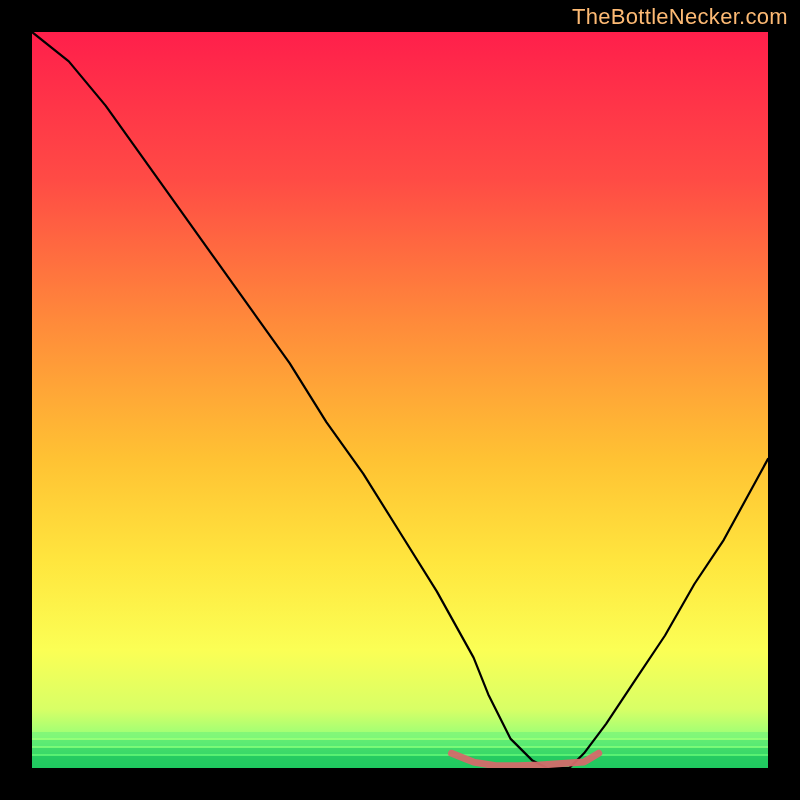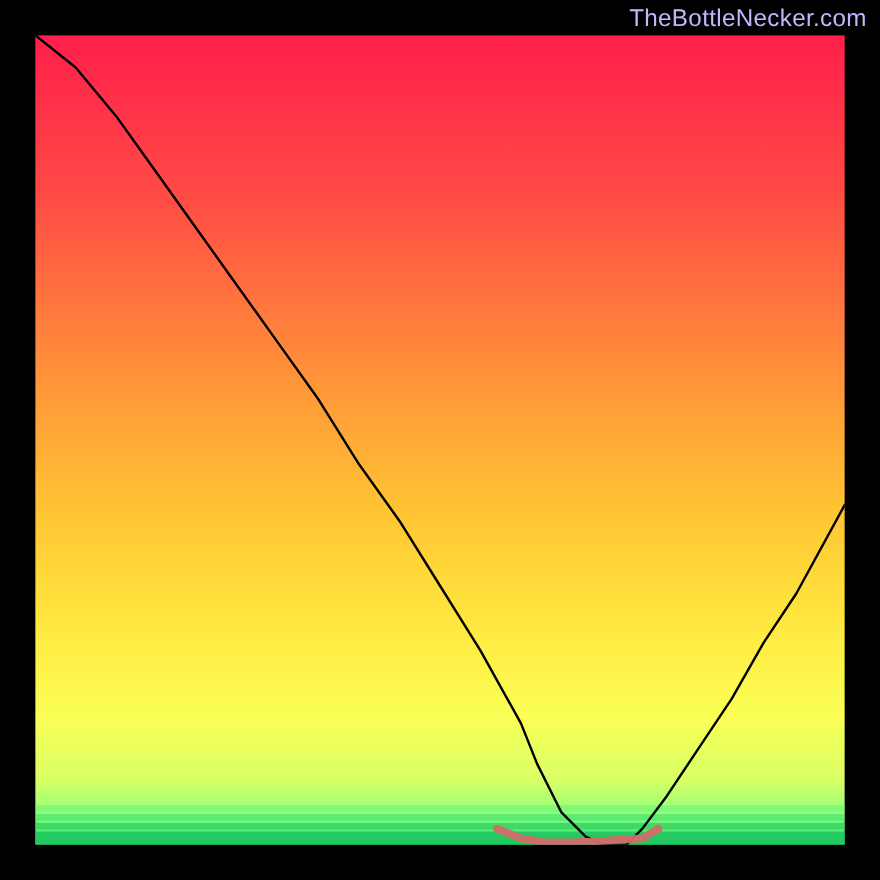--- a/index.html
+++ b/index.html
@@ -14,21 +14,21 @@
   .stage {
     position: relative;
     width: 800px;
     height: 800px;
     background: #000;
   }
   .watermark {
     position: absolute;
     top: 4px;
     right: 12px;
-    color: #c4b5fd;
+    color: #fdba74;
     font-size: 22px;
     font-weight: 500;
     letter-spacing: 0.3px;
     z-index: 10;
   }
   .plot-frame {
     position: absolute;
     left: 32px;
     top: 32px;
     width: 736px;

